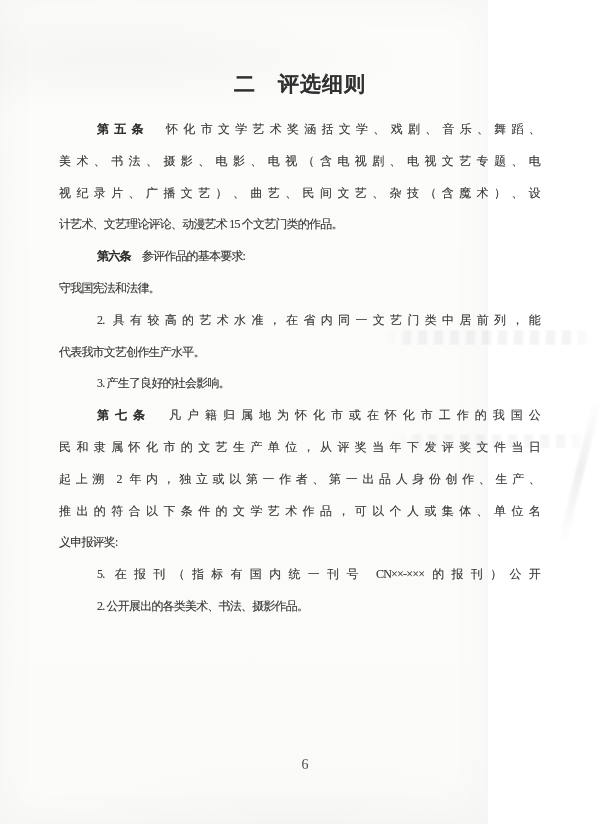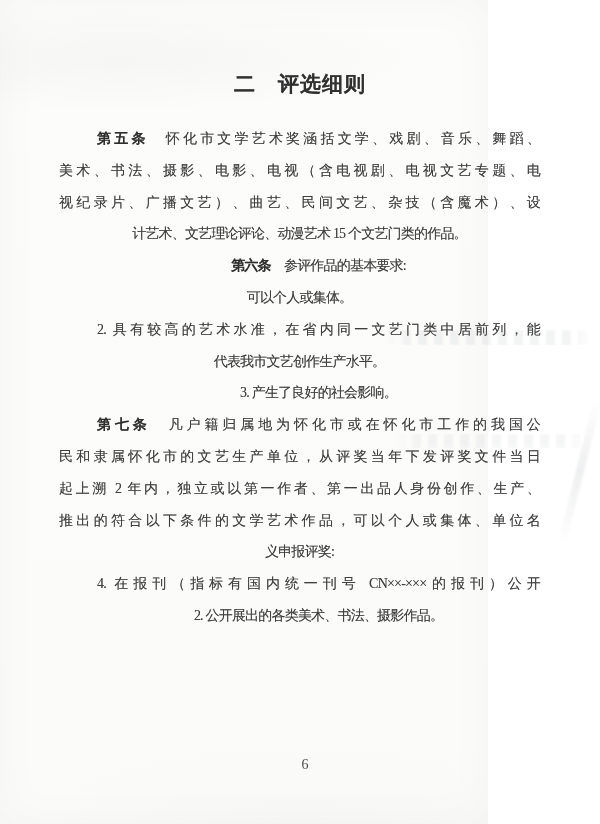--- a/index.html
+++ b/index.html
@@ -24,28 +24,28 @@
     top:70px;left:0;width:600px;
     text-align:center;
     font-size:21px;
     font-weight:700;
     letter-spacing:1px;
     color:#303030;
     text-shadow:0 0 .5px rgba(48,48,48,.55);
   }
   .doc{
     position:absolute;
-    top:123px;left:59px;width:481px;
-    font-size:14px;
+    top:114px;left:59px;width:481px;
+    font-size:12px;
     line-height:31.8px;
     letter-spacing:-.8px;
     color:#3e3e3e;
     text-shadow:0 0 .45px rgba(62,62,62,.5);
   }
-  .line{white-space:nowrap;text-align:center;}
+  .line{white-space:nowrap;}
   .line.j{
     white-space:normal;
     text-align:justify;
     text-align-last:justify;
     text-justify:inter-character;
   }
   .line.i{text-indent:38px;}
   .line .b{font-weight:700;color:#2e2e2e;}
   .pagenum{
     position:absolute;
@@ -84,30 +84,30 @@
 <div class="page">
 
   <div class="title">二　评选细则</div>
 
   <div class="doc">
       <div class="line j i"><span class="b">第五条</span><span>　怀化市文学艺术奖涵括文学、戏剧、音乐、舞蹈、</span></div>
       <div class="line j"><span>美术、书法、摄影、电影、电视（含电视剧、电视文艺专题、电</span></div>
       <div class="line j"><span>视纪录片、广播文艺）、曲艺、民间文艺、杂技（含魔术）、设</span></div>
       <div class="line"><span>计艺术、文艺理论评论、动漫艺术 15 个文艺门类的作品。</span></div>
       <div class="line i"><span class="b">第六条</span><span>　参评作品的基本要求:</span></div>
-      <div class="line"><span>可以个人或集体。</span></div>
+      <div class="line"><span>守我国宪法和法律。</span></div>
       <div class="line j i"><span>2. 具有较高的艺术水准，在省内同一文艺门类中居前列，能</span></div>
       <div class="line"><span>代表我市文艺创作生产水平。</span></div>
       <div class="line i"><span>3. 产生了良好的社会影响。</span></div>
       <div class="line j i"><span class="b">第七条</span><span>　凡户籍归属地为怀化市或在怀化市工作的我国公</span></div>
       <div class="line j"><span>民和隶属怀化市的文艺生产单位，从评奖当年下发评奖文件当日</span></div>
       <div class="line j"><span>起上溯 2 年内，独立或以第一作者、第一出品人身份创作、生产、</span></div>
       <div class="line j"><span>推出的符合以下条件的文学艺术作品，可以个人或集体、单位名</span></div>
       <div class="line"><span>义申报评奖:</span></div>
-      <div class="line j i"><span>4. 在报刊（指标有国内统一刊号 CN××-×××的报刊）公开</span></div>
+      <div class="line j i"><span>5. 在报刊（指标有国内统一刊号 CN××-×××的报刊）公开</span></div>
       <div class="line i"><span>2. 公开展出的各类美术、书法、摄影作品。</span></div>
     </div>
 
   <div class="artifact bleed bleed1"></div>
   <div class="artifact bleed bleed2"></div>
   <div class="artifact streak"></div>
 
   <div class="pagenum">6</div>
 
 </div>

